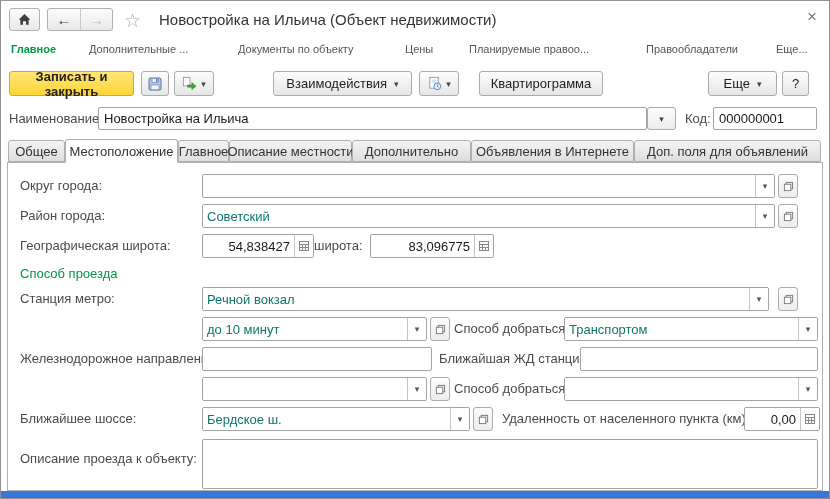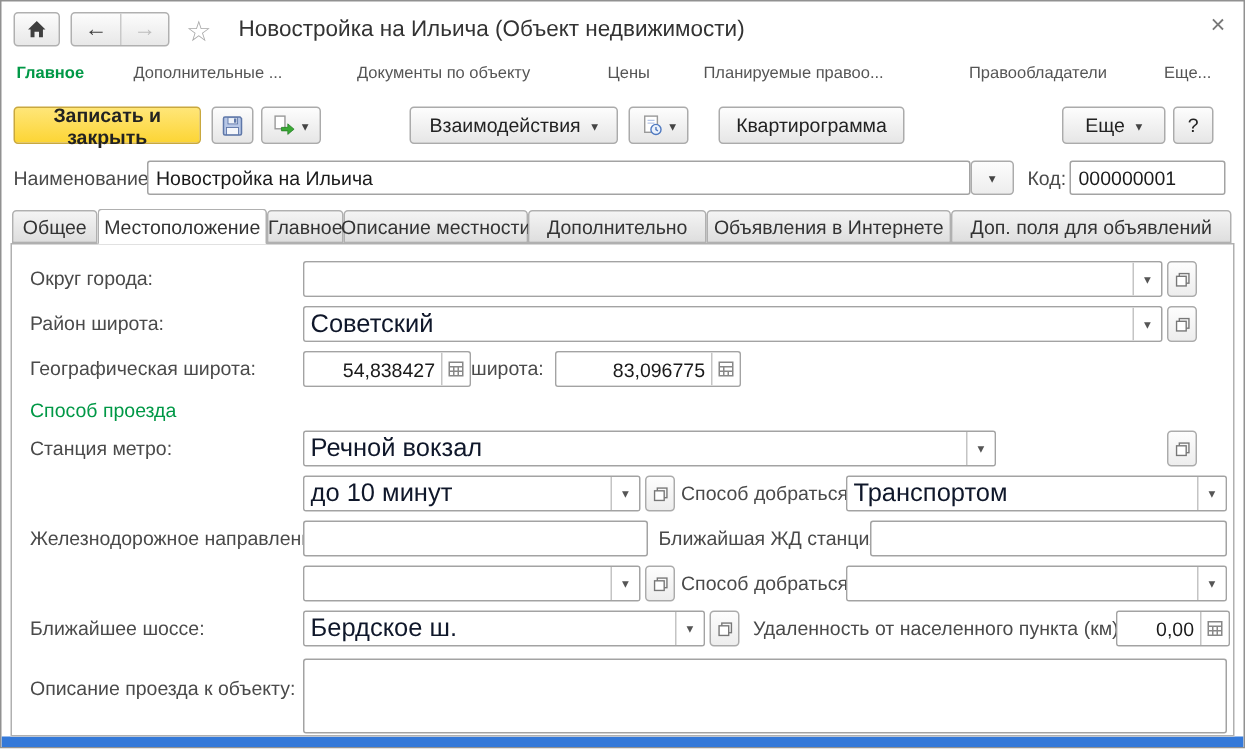--- a/index.html
+++ b/index.html
@@ -50,21 +50,21 @@
   .tabstrip { position:absolute; top:138px; left:0; right:0; height:24px; }
   .tab {
     position:absolute; top:1px; height:22px; border:1px solid #b0b0b0; border-radius:3px 3px 0 0;
     background:linear-gradient(#f4f4f4,#dedede); font-size:13px; color:#333;
     display:flex; align-items:center; justify-content:center; cursor:pointer; z-index:1; white-space:nowrap;
   }
   .tab.active { top:0; height:24px; background:#fff; border-bottom:1px solid #fff; z-index:3; }
   
   .panel { position:absolute; left:6px; top:161px; width:816px; height:329px; border:1px solid #b0b0b0; background:#fff; z-index:2; }
   .combo { position:absolute; height:24px; border:1px solid #a3a3a3; border-radius:2px; background:#fff; display:flex; overflow:hidden; }
-  .combo input { flex:1; min-width:0; border:none; outline:none; font-family:"Liberation Sans", sans-serif; font-size:17px; color:#0f172a; padding:0 4px; }
+  .combo input { flex:1; min-width:0; border:none; outline:none; font-family:"Liberation Sans", sans-serif; font-size:13px; color:#0f766e; padding:0 4px; }
   .combo .cdd { width:19px; border-left:1px solid #c4c4c4; display:flex; align-items:center; justify-content:center; font-size:9px; color:#555; cursor:pointer; background:#fff; }
   .numfld { position:absolute; height:24px; border:1px solid #a3a3a3; border-radius:2px; background:#fff; display:flex; overflow:hidden; }
   .numfld input { flex:1; min-width:0; border:none; outline:none; font-family:"Liberation Sans", sans-serif; font-size:13px; color:#1a1a1a; padding:0 4px; text-align:right; }
   .numfld .calc { width:19px; border-left:1px solid #c4c4c4; display:flex; align-items:center; justify-content:center; cursor:pointer; background:#fff; }
   .openbtn { position:absolute; width:20px; height:24px; border:1px solid #ababab; border-radius:3px; background:linear-gradient(#fdfdfd,#ededed); display:flex; align-items:center; justify-content:center; cursor:pointer; }
   .sechdr { position:absolute; font-size:13px; color:#009846; white-space:nowrap; }
   .bigtxt { position:absolute; border:1px solid #a3a3a3; border-radius:2px; resize:none; outline:none; font-family:"Liberation Sans", sans-serif; font-size:13px; padding:3px 5px; }
   .bluestrip { position:absolute; left:0; right:0; bottom:0; height:7px; background:#3479d9; }
 </style>
 </head>
@@ -187,21 +187,21 @@
           <span>▾</span>
         </div>
     </div>
     <div class="openbtn" style="left:770px;top:11px;">
       <svg viewBox="0 0 12 12" width="11" height="11">
           <rect x="3.5" y="1.5" width="7" height="7" fill="none" stroke="#777"></rect>
           <rect x="1.5" y="3.5" width="7" height="7" fill="#fff" stroke="#777"></rect>
         </svg>
     </div>
 
-    <span class="lbl" style="left:12px;top:45px;">Район широта:</span>
+    <span class="lbl" style="left:12px;top:45px;">Район города:</span>
     <div class="combo" style="left:194px;top:41px;width:573px;">
       <input value="Советский" style="">
       <div class="cdd">
           <span>▾</span>
         </div>
     </div>
     <div class="openbtn" style="left:770px;top:41px;">
       <svg viewBox="0 0 12 12" width="11" height="11">
           <rect x="3.5" y="1.5" width="7" height="7" fill="none" stroke="#777"></rect>
           <rect x="1.5" y="3.5" width="7" height="7" fill="#fff" stroke="#777"></rect>
@@ -231,21 +231,21 @@
             <line x1="4.5" y1="4.5" x2="4.5" y2="10.5" stroke="#888"></line>
             <line x1="7.5" y1="7.5" x2="7.5" y2="10.5" stroke="#888"></line>
             <line x1="1.5" y1="7.5" x2="10.5" y2="7.5" stroke="#888"></line>
           </svg>
       </div>
     </div>
 
     <span class="sechdr" style="left:12px;top:103px;">Способ проезда</span>
 
     <span class="lbl" style="left:12px;top:128px;">Станция метро:</span>
-    <div class="combo" style="left:194px;top:124px;width:462px;">
+    <div class="combo" style="left:194px;top:124px;width:567px;">
       <input value="Речной вокзал" style="">
       <div class="cdd">
           <span>▾</span>
         </div>
     </div>
     <div class="openbtn" style="left:770px;top:124px;">
       <svg viewBox="0 0 12 12" width="11" height="11">
           <rect x="3.5" y="1.5" width="7" height="7" fill="none" stroke="#777"></rect>
           <rect x="1.5" y="3.5" width="7" height="7" fill="#fff" stroke="#777"></rect>
         </svg>

